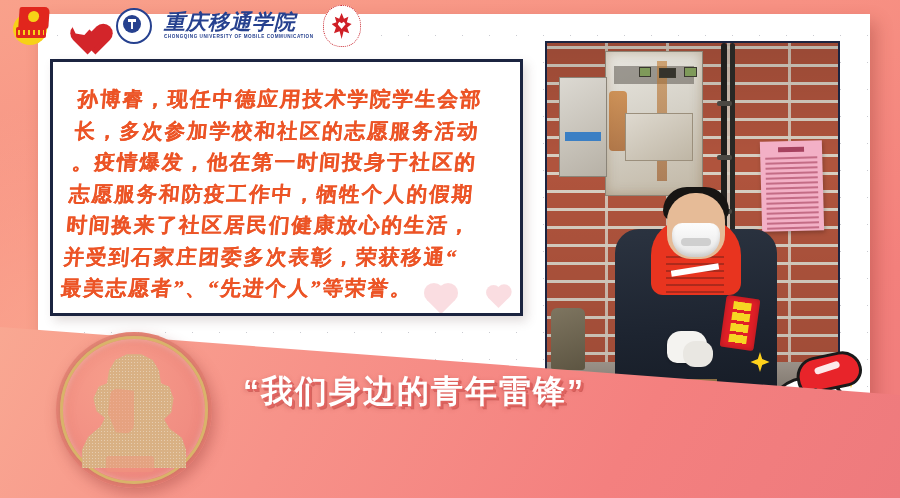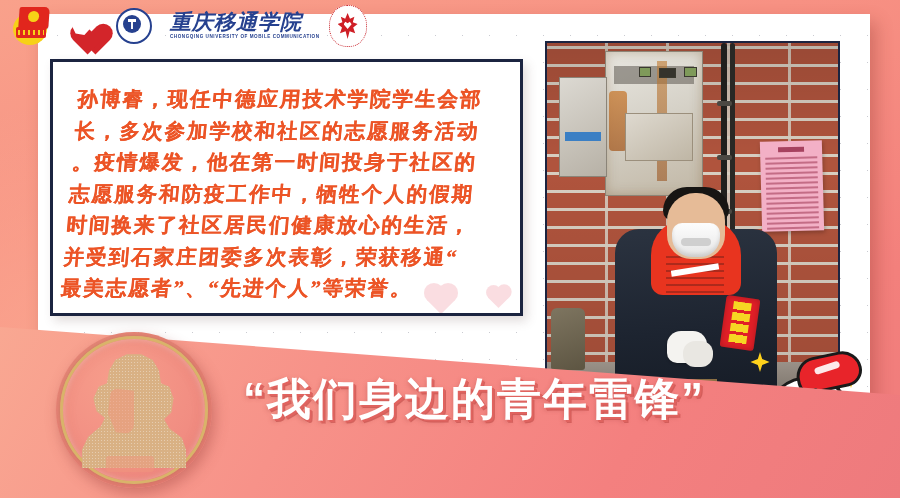--- a/index.html
+++ b/index.html
@@ -125,21 +125,21 @@
     background: #26418f;
   }
   .seal-core::after {
     content: "";
     position: absolute; left: 5px; top: 4px;
     width: 8px; height: 10px;
     background: #fff;
     clip-path: polygon(0 0,100% 0,100% 30%,62% 30%,62% 100%,38% 100%,38% 30%,0 30%);
   }
 
-  .univ-name { margin-left: 7px; line-height: 1; }
+  .univ-name { margin-left: 1px; line-height: 1; }
   .univ-cn {
     font-family: "Liberation Serif", serif;
     font-size: 21px; font-weight: 700; font-style: italic;
     color: #26418f;
     letter-spacing: 1px;
     white-space: nowrap;
   }
   .univ-en {
     font-size: 4.6px; font-weight: 700;
     color: #26418f;
@@ -574,21 +574,21 @@
   }
 
   .title-wrap {
     position: absolute;
     left: 243px; top: 370px;
     z-index: 12;
   }
   .main-title {
     font-family: "Liberation Sans", sans-serif;
     font-weight: 700;
-    font-size: 44px;
+    font-size: 32px;
     color: #ffffff;
     letter-spacing: 2px;
     white-space: nowrap;
     text-shadow:
       2px 2px 0 #e0635f,
       3px 3px 0 rgba(190,70,65,.55),
       0 2px 5px rgba(150,50,45,.35);
   }
   .sub-title {
     margin-top: 10px;

